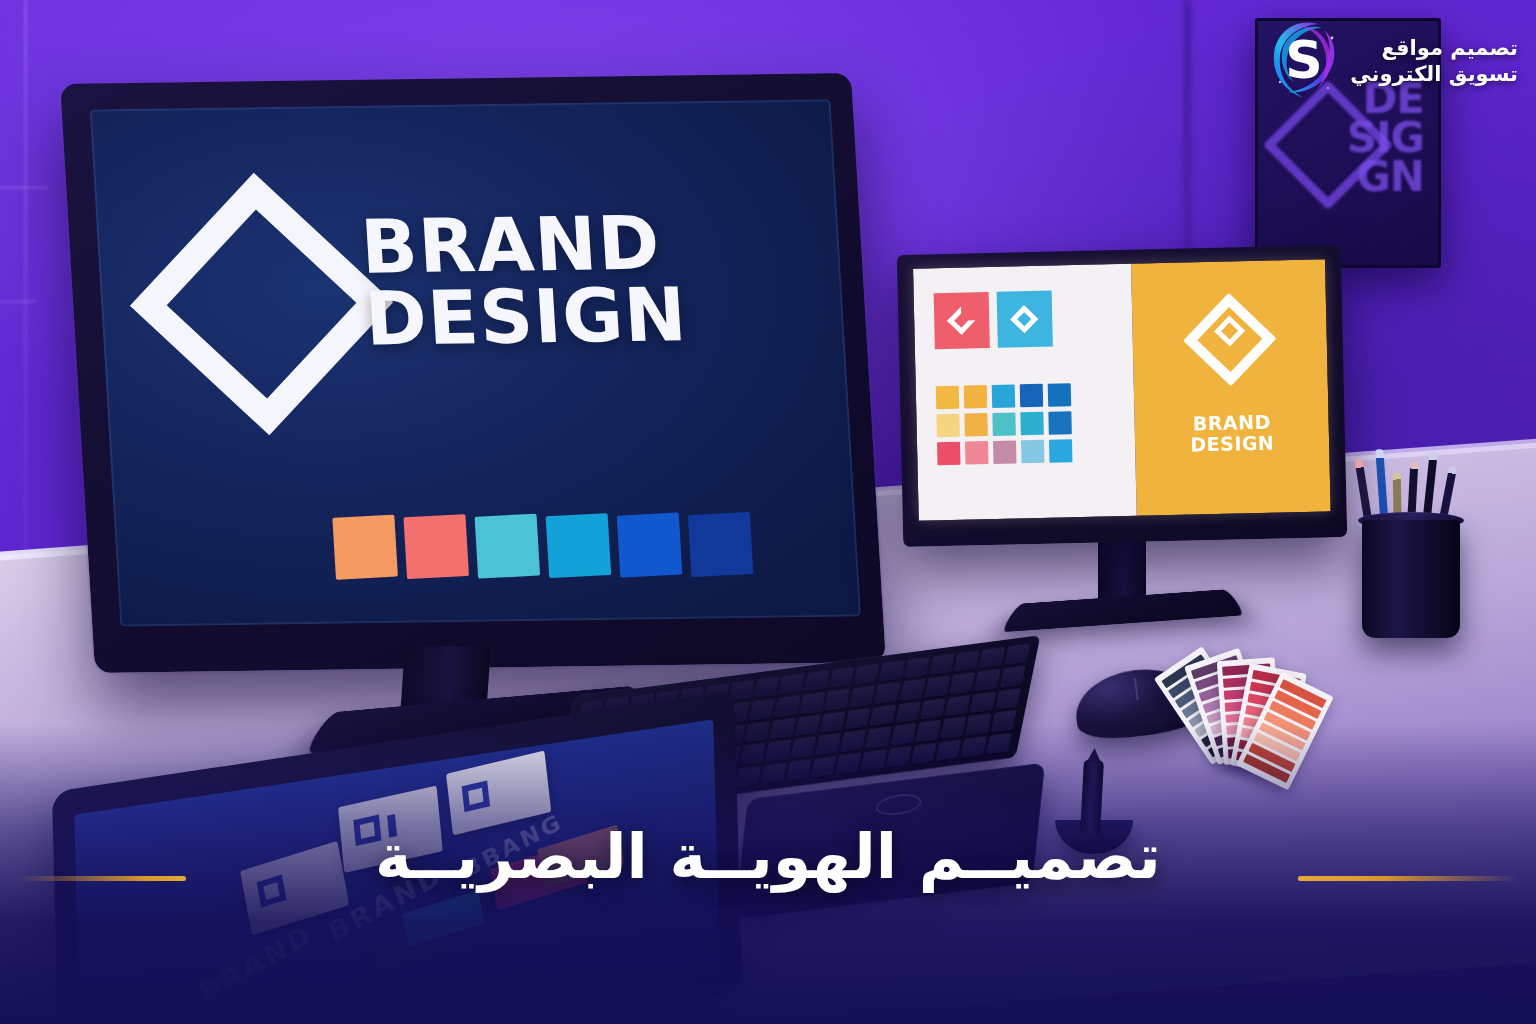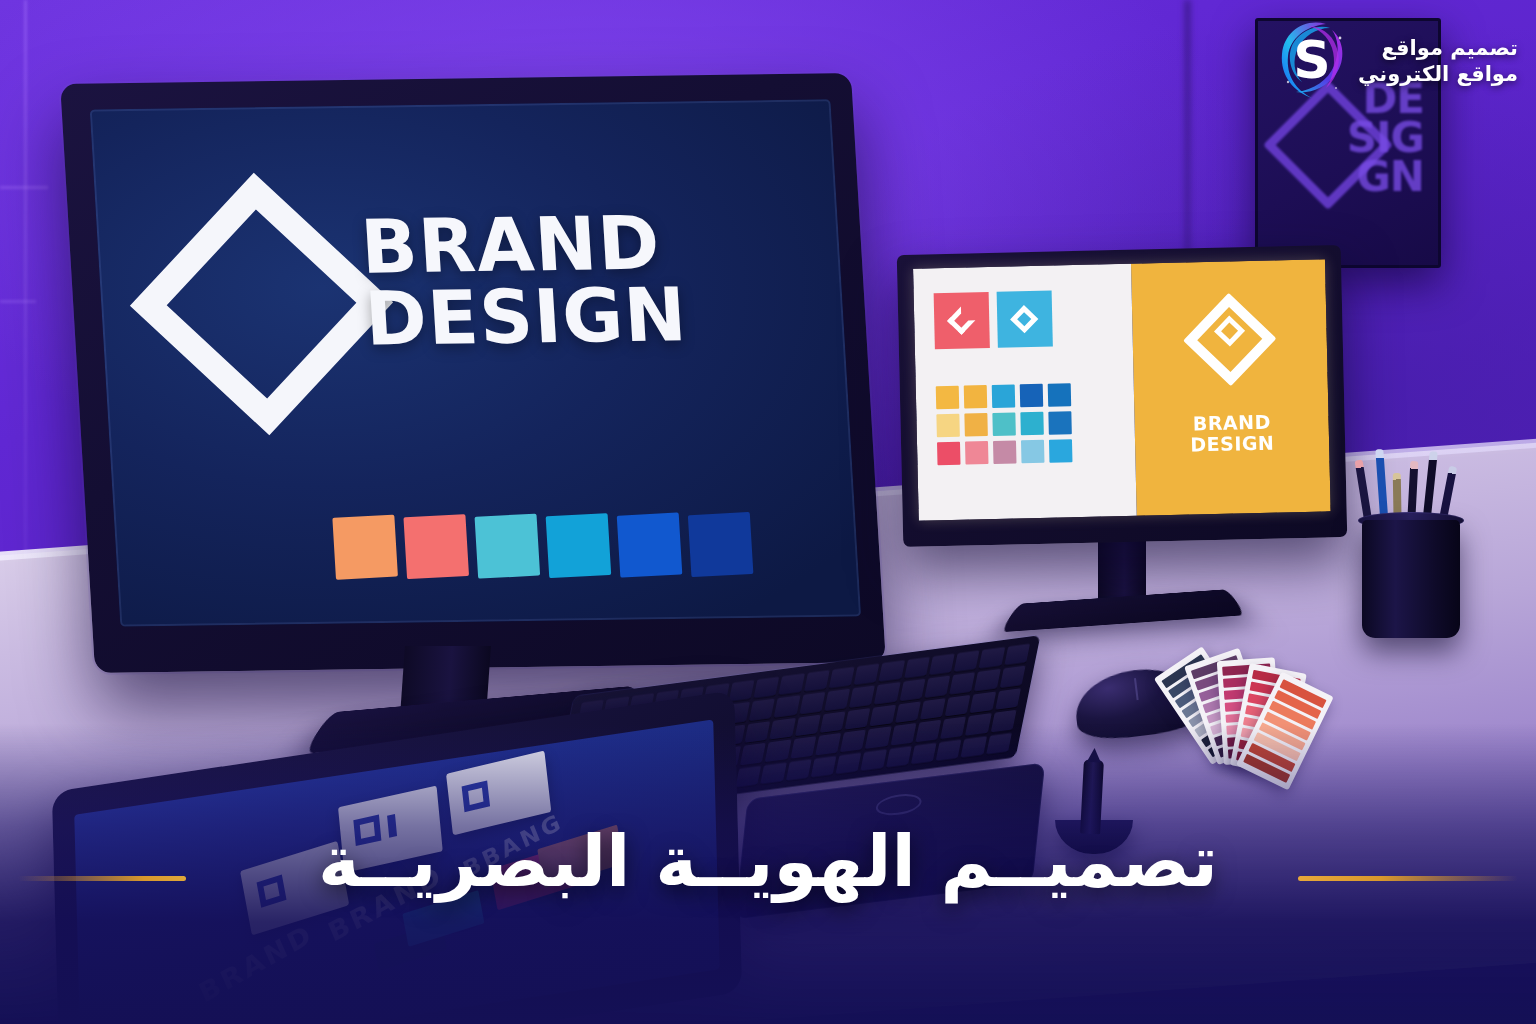--- a/index.html
+++ b/index.html
@@ -209,21 +209,21 @@
   .fan-card { position:absolute; bottom:0; left:0; width:58px; height:104px;
     background:#f4f2f7; border-radius:3px; transform-origin:bottom left;
     box-shadow:0 6px 14px rgba(20,8,60,.35); padding:6px 5px;
     display:flex; flex-direction:column; gap:3px; }
   .fan-card i { display:block; width:100%; height:10px; border-radius:1px; }
 
   
   .scrim { position:absolute; left:0; bottom:0; width:100%; height:300px;
     background:linear-gradient(180deg,rgba(24,17,92,0) 0%,rgba(24,17,96,.55) 34%,rgba(20,14,86,.9) 66%,#141055 100%); }
   .headline { position:absolute; left:0; right:0; top:826px; text-align:center;
-    color:#fff; font-size:71px; font-weight:800; letter-spacing:-1px; line-height:1;
+    color:#fff; font-size:62px; font-weight:800; letter-spacing:-1px; line-height:1;
     text-shadow:0 6px 22px rgba(0,0,0,.6); }
   .rule { position:absolute; top:876px; height:5px; border-radius:3px; }
   .rule.left { left:18px; width:168px;
     background:linear-gradient(90deg,rgba(212,150,40,0),#d9982c 75%,#e0a83a); }
   .rule.right { right:18px; width:220px;
     background:linear-gradient(270deg,rgba(212,150,40,0),#d9982c 62%,#e8a83a); }
   .phone { position:absolute; left:0; right:0; top:944px; text-align:center;
     color:#f4a42b; font-size:45px; font-weight:700; letter-spacing:1px; direction:ltr;
     text-shadow:0 3px 12px rgba(0,0,0,.55); }
 </style>
@@ -505,21 +505,21 @@
 
   <div class="scrim"></div>
   <div class="rule left"></div>
   <div class="rule right"></div>
   <div class="headline">تصميــم الهويــة البصريــة</div>
 
   <div class="badge">
     <div class="badge-text">
       <div class="badge-dot"></div>
       <div class="badge-l1">تصميم مواقع</div>
-      <div class="badge-l2">مواقع الكتروني</div>
+      <div class="badge-l2">تسويق الكتروني</div>
     </div>
     <div class="swirl">
       <svg viewBox="0 0 76 92" width="76" height="92" aria-hidden="true">
         <defs>
           <linearGradient id="gA" x1="0" y1="1" x2="1" y2="0">
             <stop offset="0" stop-color="#1560ff"></stop>
               <stop offset=".45" stop-color="#22c6f5"></stop>
             <stop offset="1" stop-color="#8f2ce0"></stop>
           </linearGradient>
           <linearGradient id="gB" x1="1" y1="0" x2="0" y2="1">

